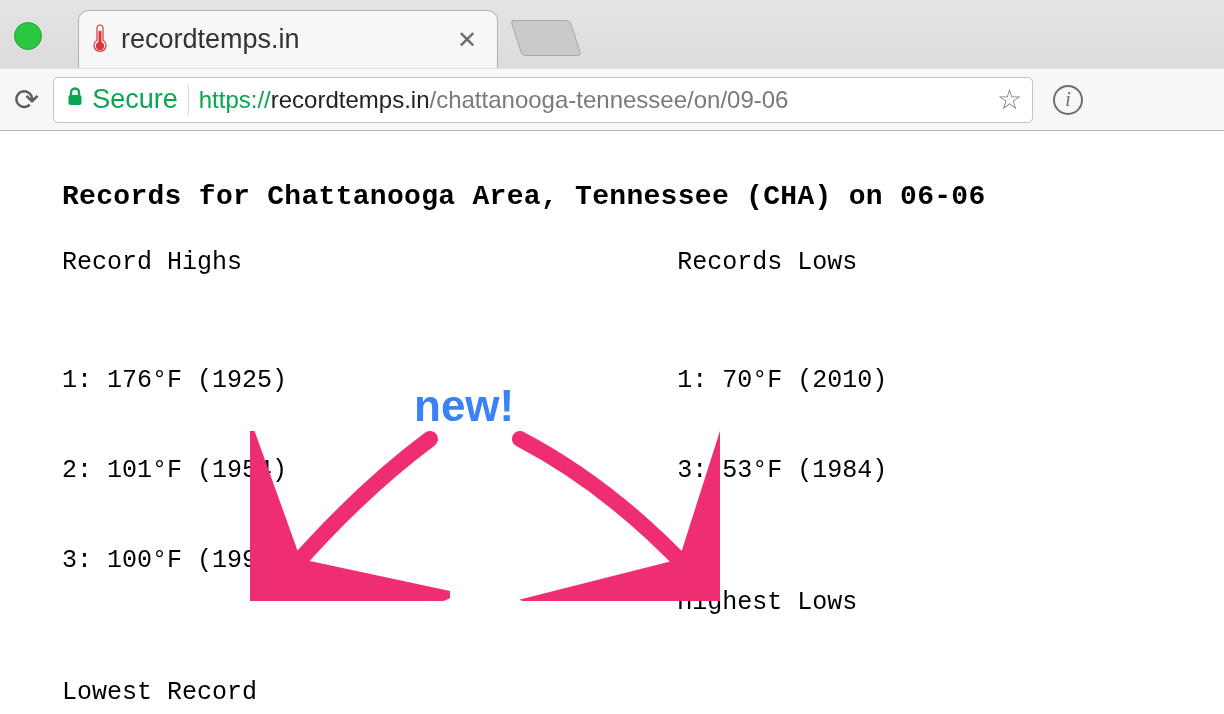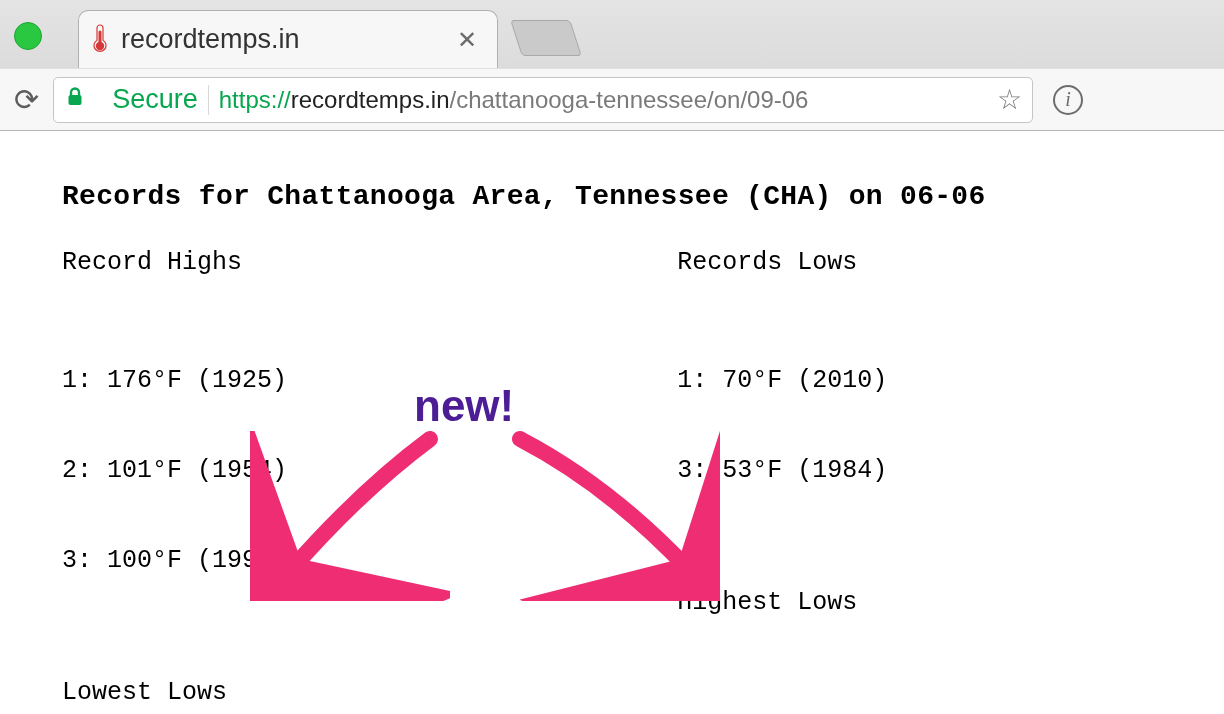--- a/index.html
+++ b/index.html
@@ -95,21 +95,20 @@
   }
   .lock {
     font-size: 20px;
     color: #07a64f;
     margin-right: 8px;
   }
   .secure {
     font-size: 27px;
     color: #07a64f;
     margin-right: 10px;
-    margin-left: 20px;
   }
   .sep {
     width: 1px; height: 30px;
     background: #d8d8d8;
     margin-right: 10px;
   }
   .url {
     font-size: 24px;
     color: #7a7a7a;
     white-space: nowrap;
@@ -171,21 +170,21 @@
   .annotation {
     position: absolute;
     pointer-events: none;
   }
   .anno-label {
     position: absolute;
     left: 414px; top: 250px;
     font-family: -apple-system, BlinkMacSystemFont, "Segoe UI", Arial, sans-serif;
     font-size: 44px;
     font-weight: 700;
-    color: #4c1d95;
+    color: #3b82f6;
   }
   .arrow svg { display: block; }
 </style>
 </head>
 <body>
 
 <div class="browser-chrome">
   <div class="tabstrip">
     <div class="traffic-dot"></div>
     <div class="tab">
@@ -225,21 +224,21 @@
   <h1>Records for Chattanooga Area, Tennessee (CHA) on 06-06</h1>
 
   <div class="cols">
     <div class="col left">
       <div class="subhead">Record Highs</div>
       <div class="reclist">
         <div>1: 176°F (1925)</div>
         <div>2: 101°F (1954)</div>
         <div>3: 100°F (1990)</div>
       </div>
-      <div class="subhead">Lowest Lows</div>
+      <div class="subhead">Lowest Record</div>
 
     </div>
 
     <div class="col right">
       <div class="subhead">Records Lows</div>
       <div class="reclist">
         <div>1: 70°F (2010)</div>
         <div>3: 53°F (1984)</div>
       </div>
       <div class="subhead">Highest Lows</div>

